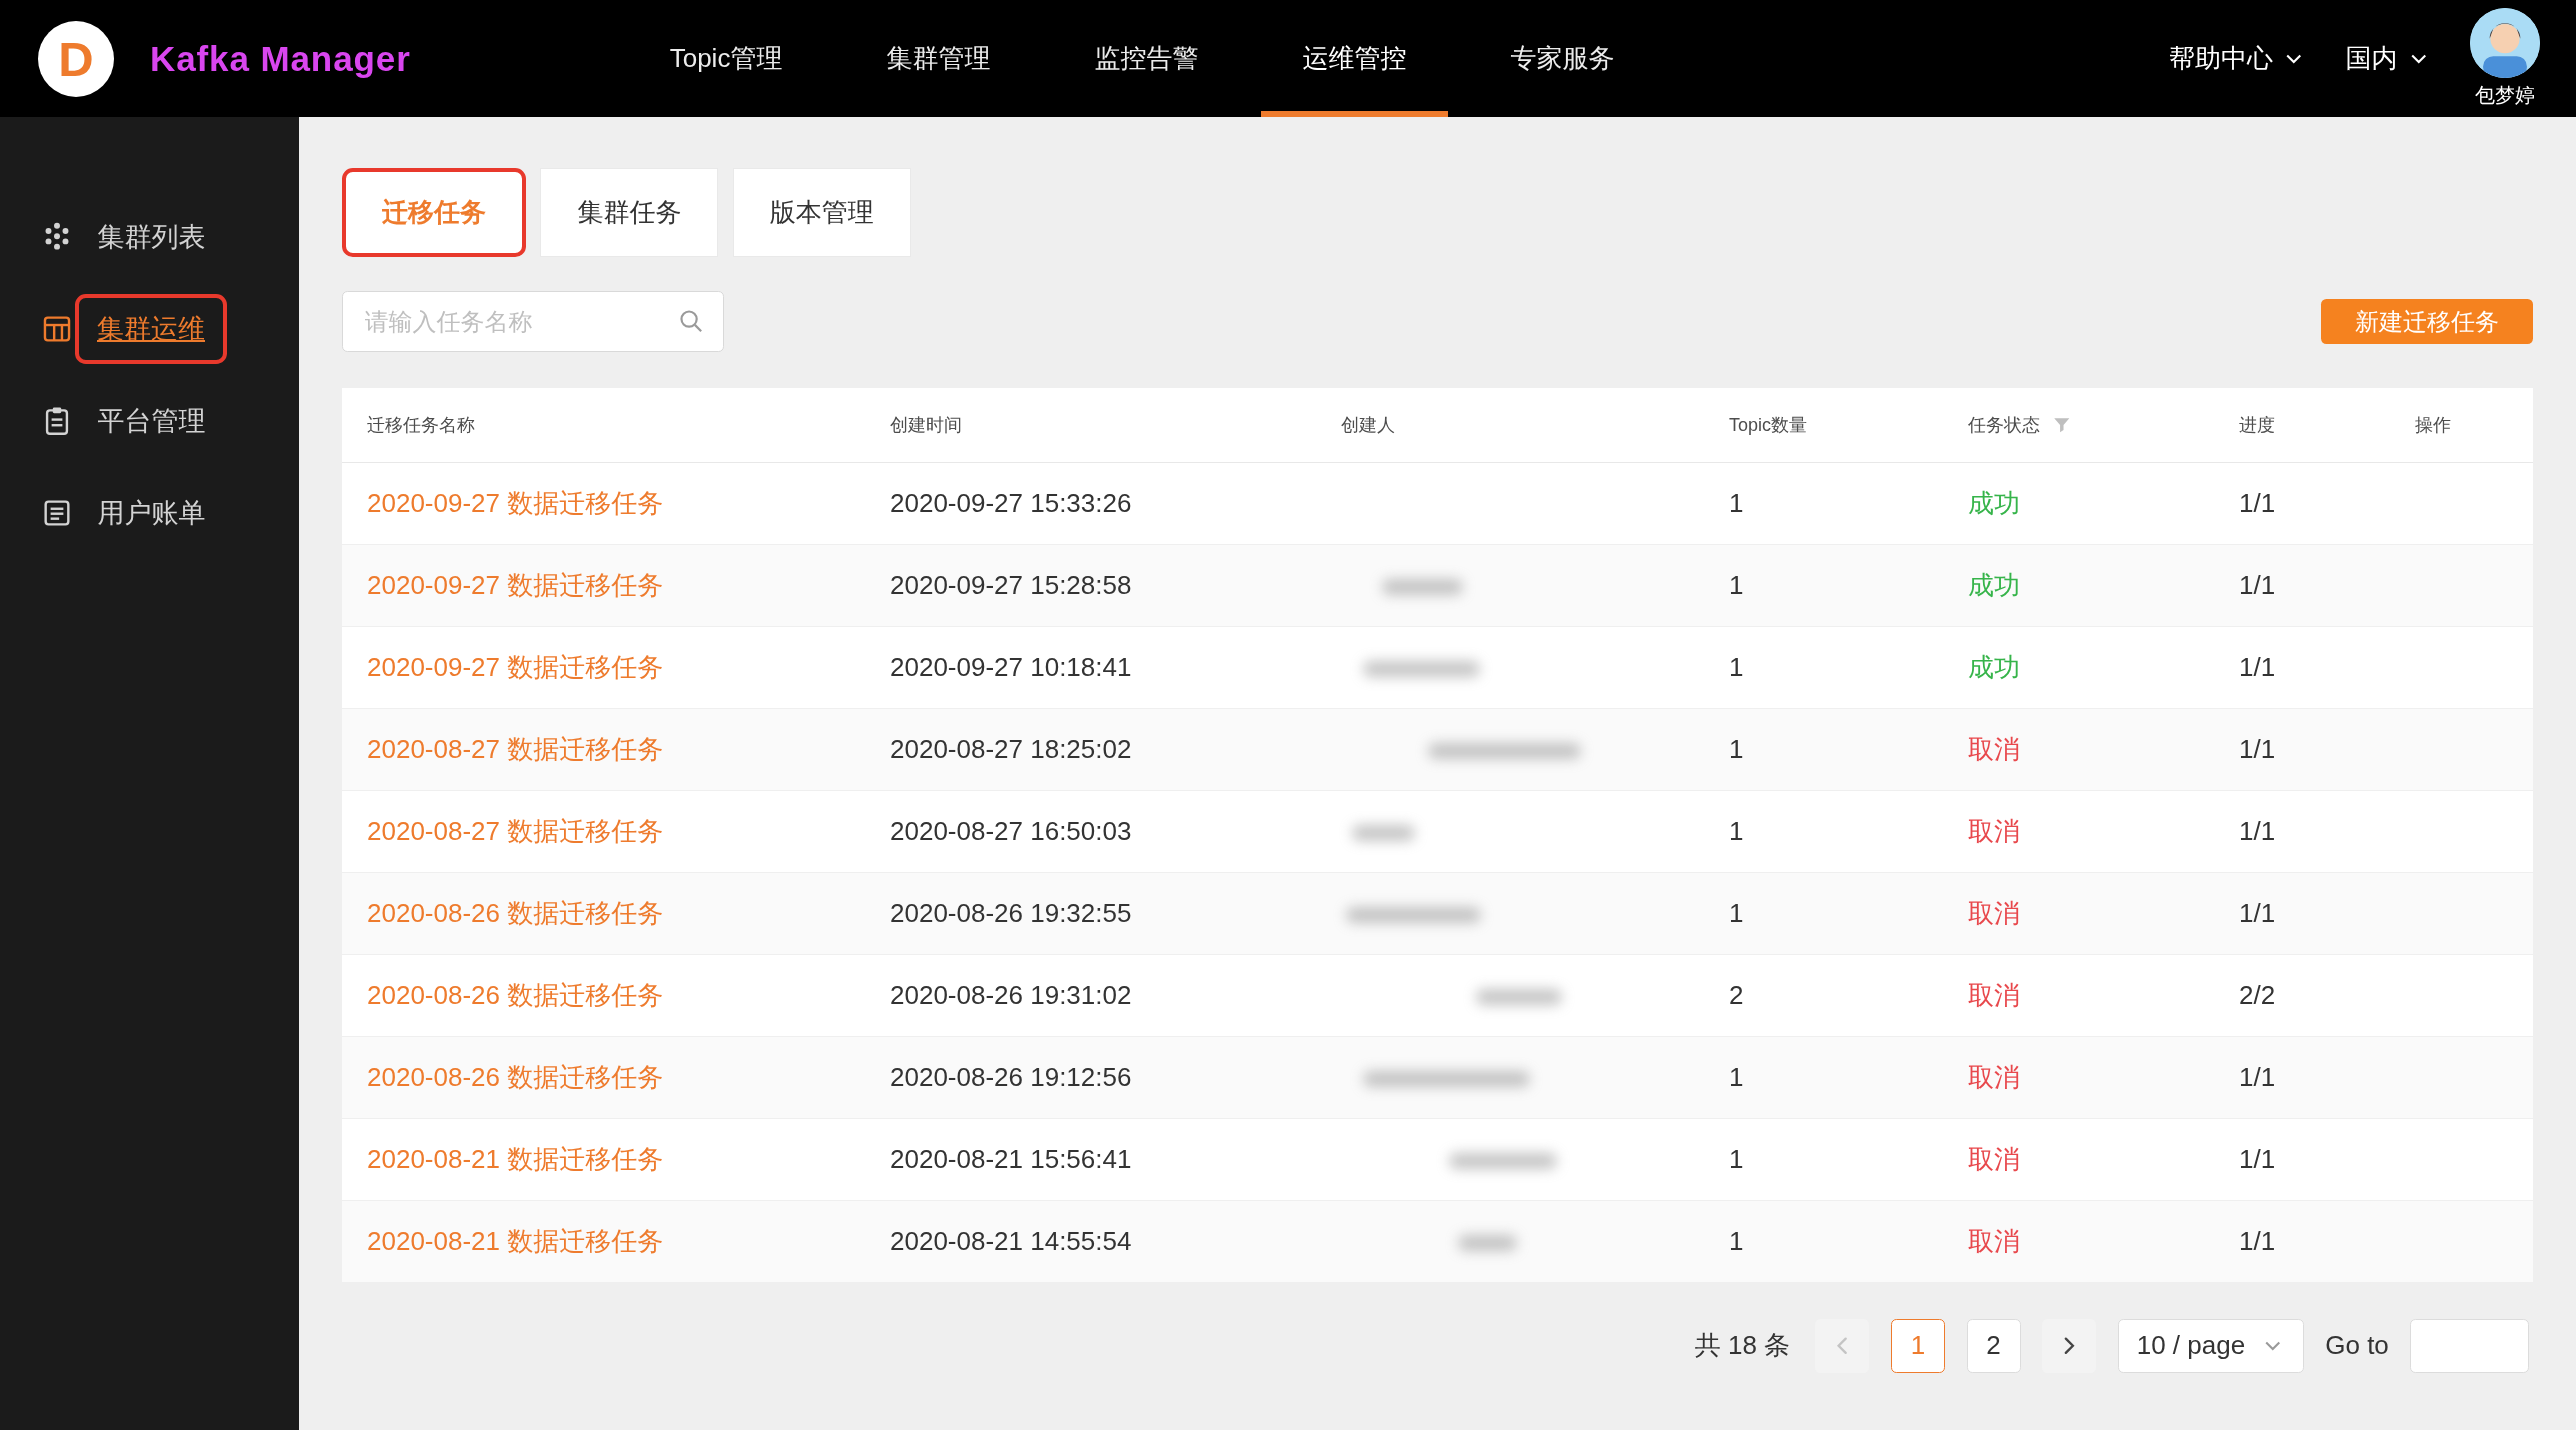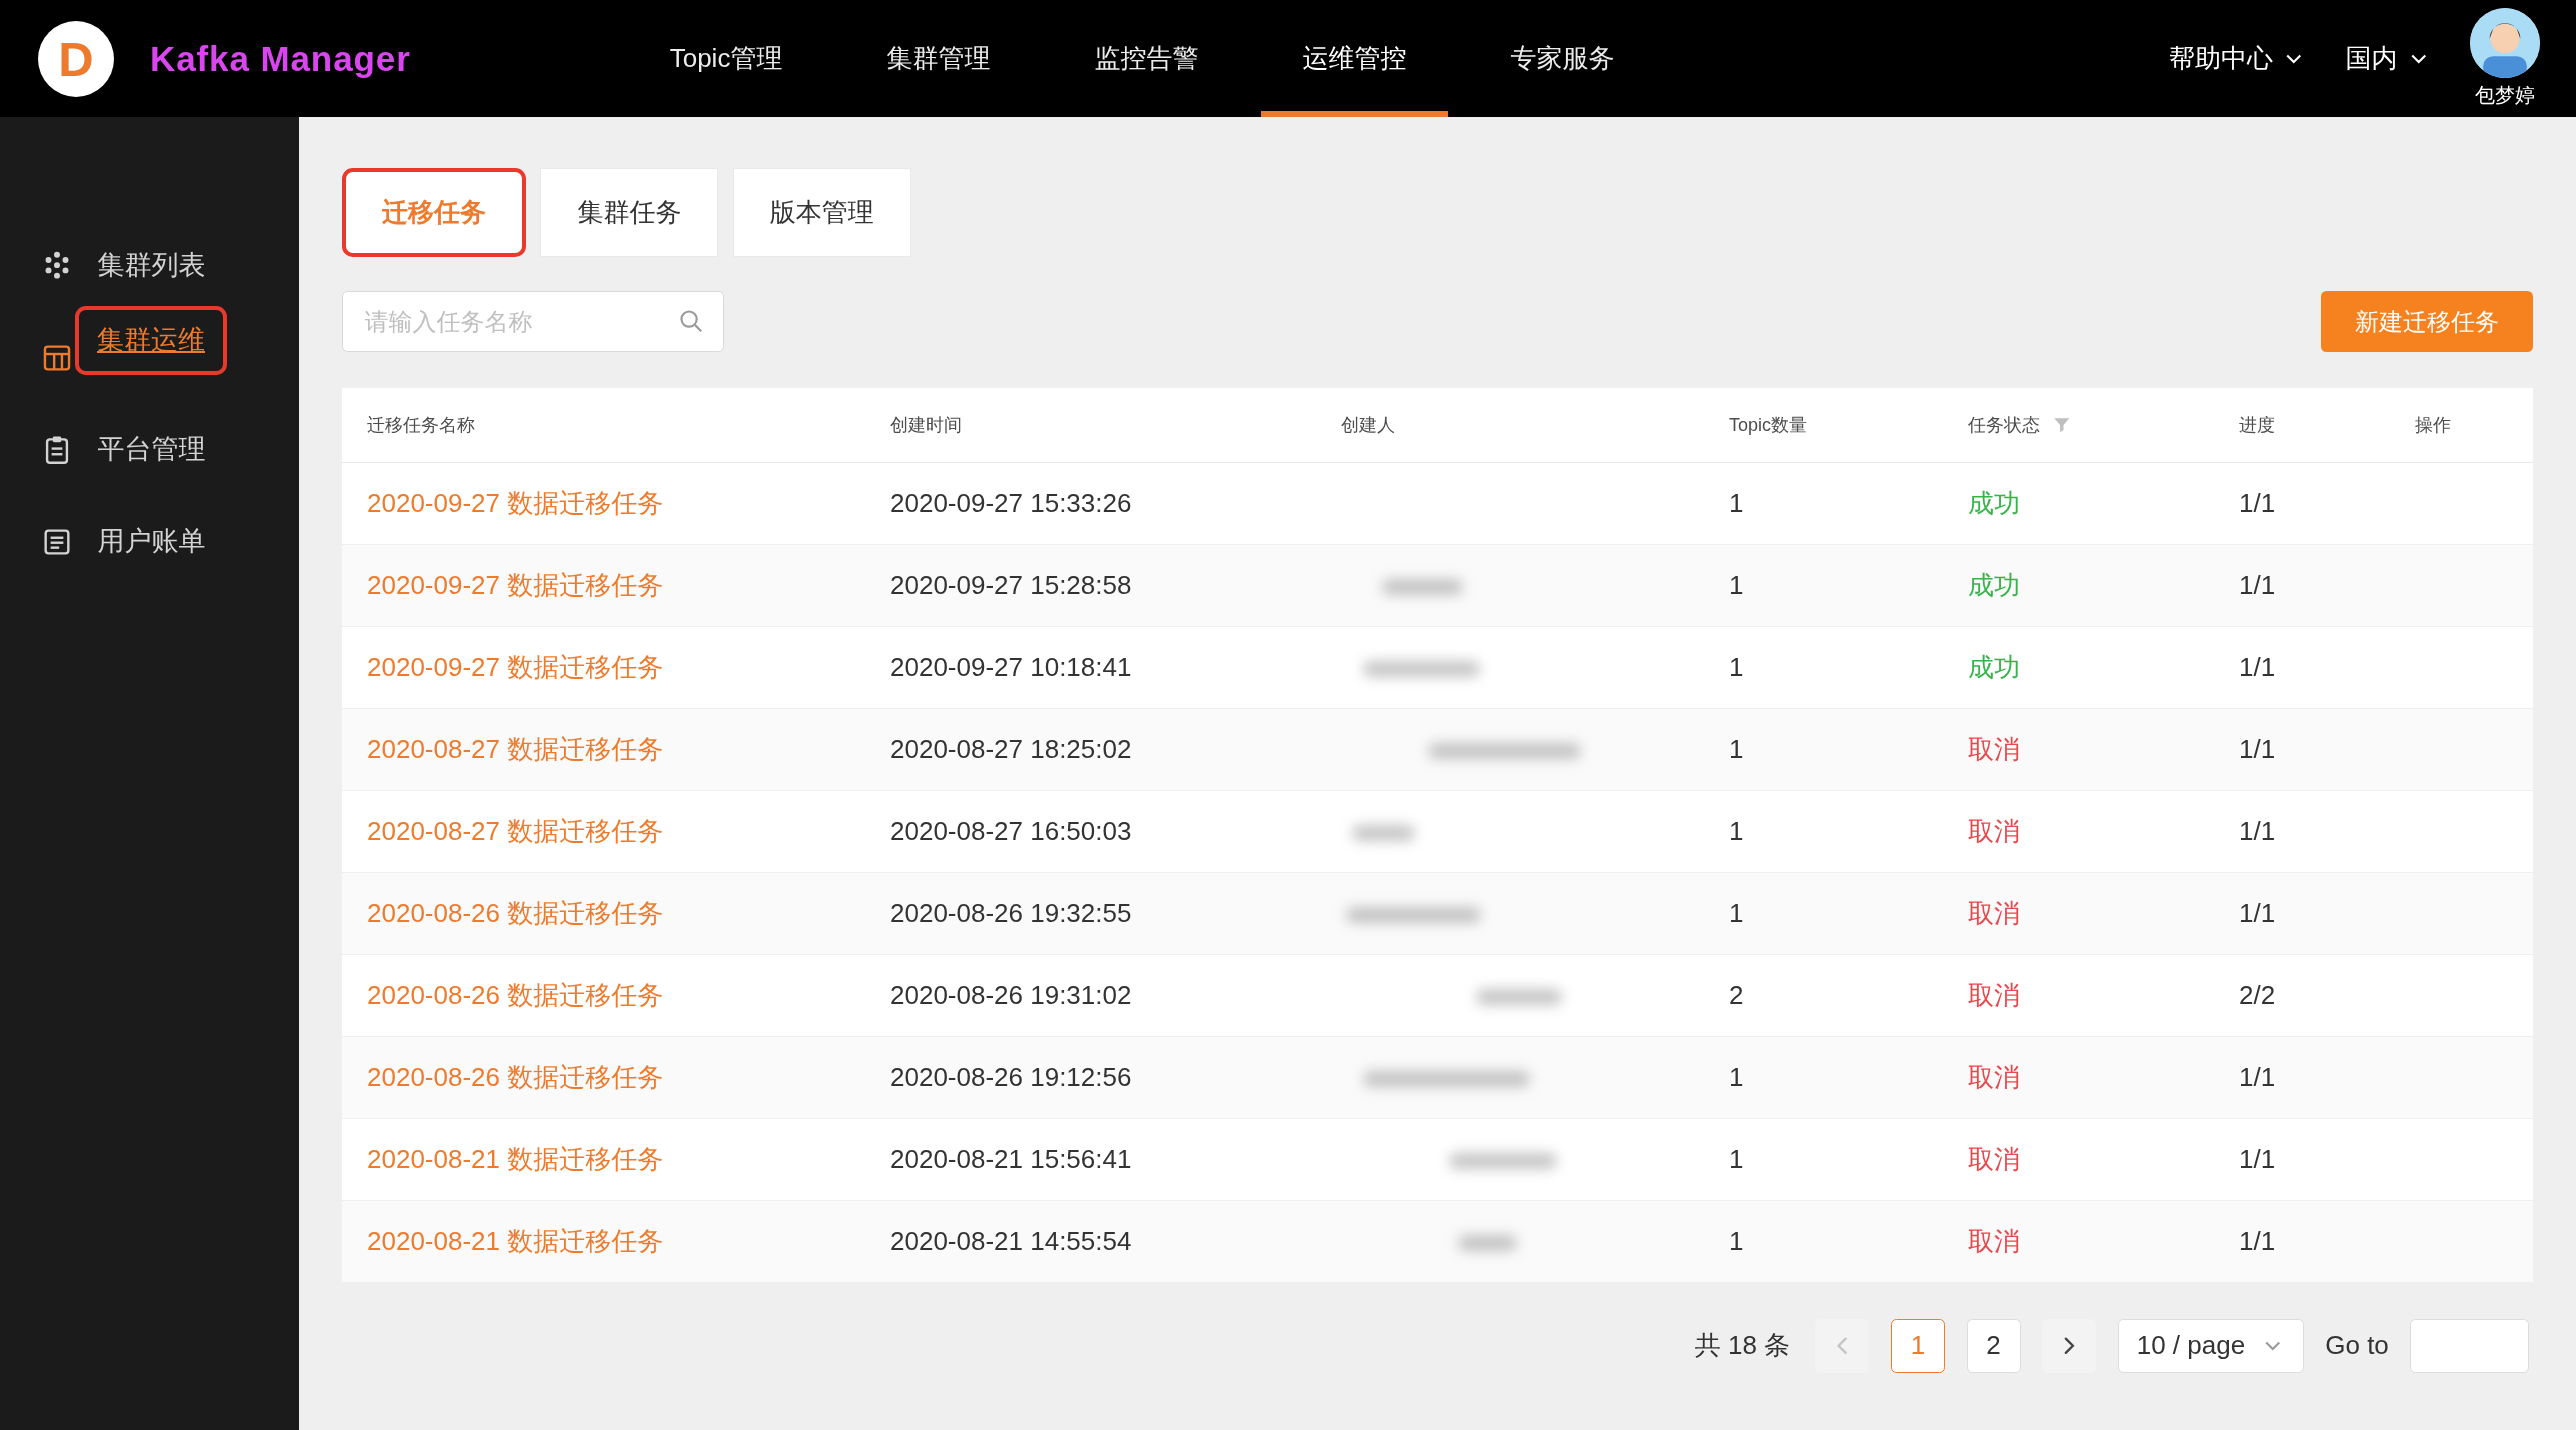--- a/index.html
+++ b/index.html
@@ -22,21 +22,21 @@
                   padding-right:36px; color:#fff; font-size:26px; }
   .hr-item { display:flex; align-items:center; gap:9px; cursor:pointer; white-space:nowrap;text-align:center; }
   .chev { width:23.5px; height:23.5px; }
   .user-block { display:flex; flex-direction:column; align-items:center; gap:3.6px; cursor:pointer; }
   .avatar { width:70px; height:70px; border-radius:50%; overflow:hidden; background:#aadcf5; }
   .user-name { font-size:20px; color:#fff; }
 
   
   .layout { display:flex; height:1313px; }
   .sidebar { width:299px; background:#1b1b1b; padding-top:74px; flex:0 0 auto; }
-  .side-item { display:flex; align-items:flex-end; height:92px; padding-left:40px;
+  .side-item { display:flex; align-items:center; height:92px; padding-left:40px;
                color:#d3d3d3; font-size:27px; cursor:pointer; gap:23.5px; }
   .side-item svg { width:34px; height:34px; flex:0 0 auto; }
   .side-item.active { color:#EE7B2D;text-decoration:underline; }
   .annot { border:4.5px solid #E8392C; border-radius:10.8px; padding:12.6px 18px; margin-left:-22.5px; }
 
   .main { flex:1; padding:51px 43px 0; min-width:0; }
 
   
   .tabs { display:flex; gap:14.4px; align-items:center; }
   .tab { height:89px; padding:0 36px; background:#fff; border:0.9px solid #e9e9e9;
@@ -44,21 +44,21 @@
   .tab.active { color:#EE7B2D; border:4.5px solid #E8392C; border-radius:10.8px; font-weight:bold; }
 
   
   .toolbar { display:flex; justify-content:space-between; align-items:center; margin-top:34px; }
   .search-wrap { position:relative; width:382px; }
   .search-input { width:100%; height:61px; border:0.9px solid #d9d9d9; border-radius:5.4px;
                   background:#fff; font-size:24px; padding:0 63px 0 21.6px; color:#333; outline:none;
                   font-family:"Liberation Sans",sans-serif; }
   .search-input::placeholder { color:#bfbfbf; }
   .search-icon { position:absolute; right:18px; top:16px; width:29px; height:29px; cursor:pointer; }
-  .create-btn { height:61px; padding:0 34px; background:#F5821F; color:#fff; font-size:24px;
+  .create-btn { height:45px; padding:0 34px; background:#F5821F; color:#fff; font-size:24px;
                 border:none; border-radius:5.4px; cursor:pointer; font-family:"Liberation Sans",sans-serif; }
 
   
   .table-card { background:#fff; margin-top:36px; }
   table { width:100%; border-collapse:collapse; table-layout:fixed; }
   thead th { height:74px; text-align:left; font-weight:normal; color:#4d4d4d; font-size:18px;
              padding-left:25px; border-bottom:1.8px solid #e8e8e8; white-space:nowrap; }
   tbody td { height:82px; font-size:26px; color:#333; padding-left:25px;
              border-bottom:0.9px solid #efefef; white-space:nowrap; overflow:hidden; }
   tbody tr:nth-child(even) { background:#fafafa; }

